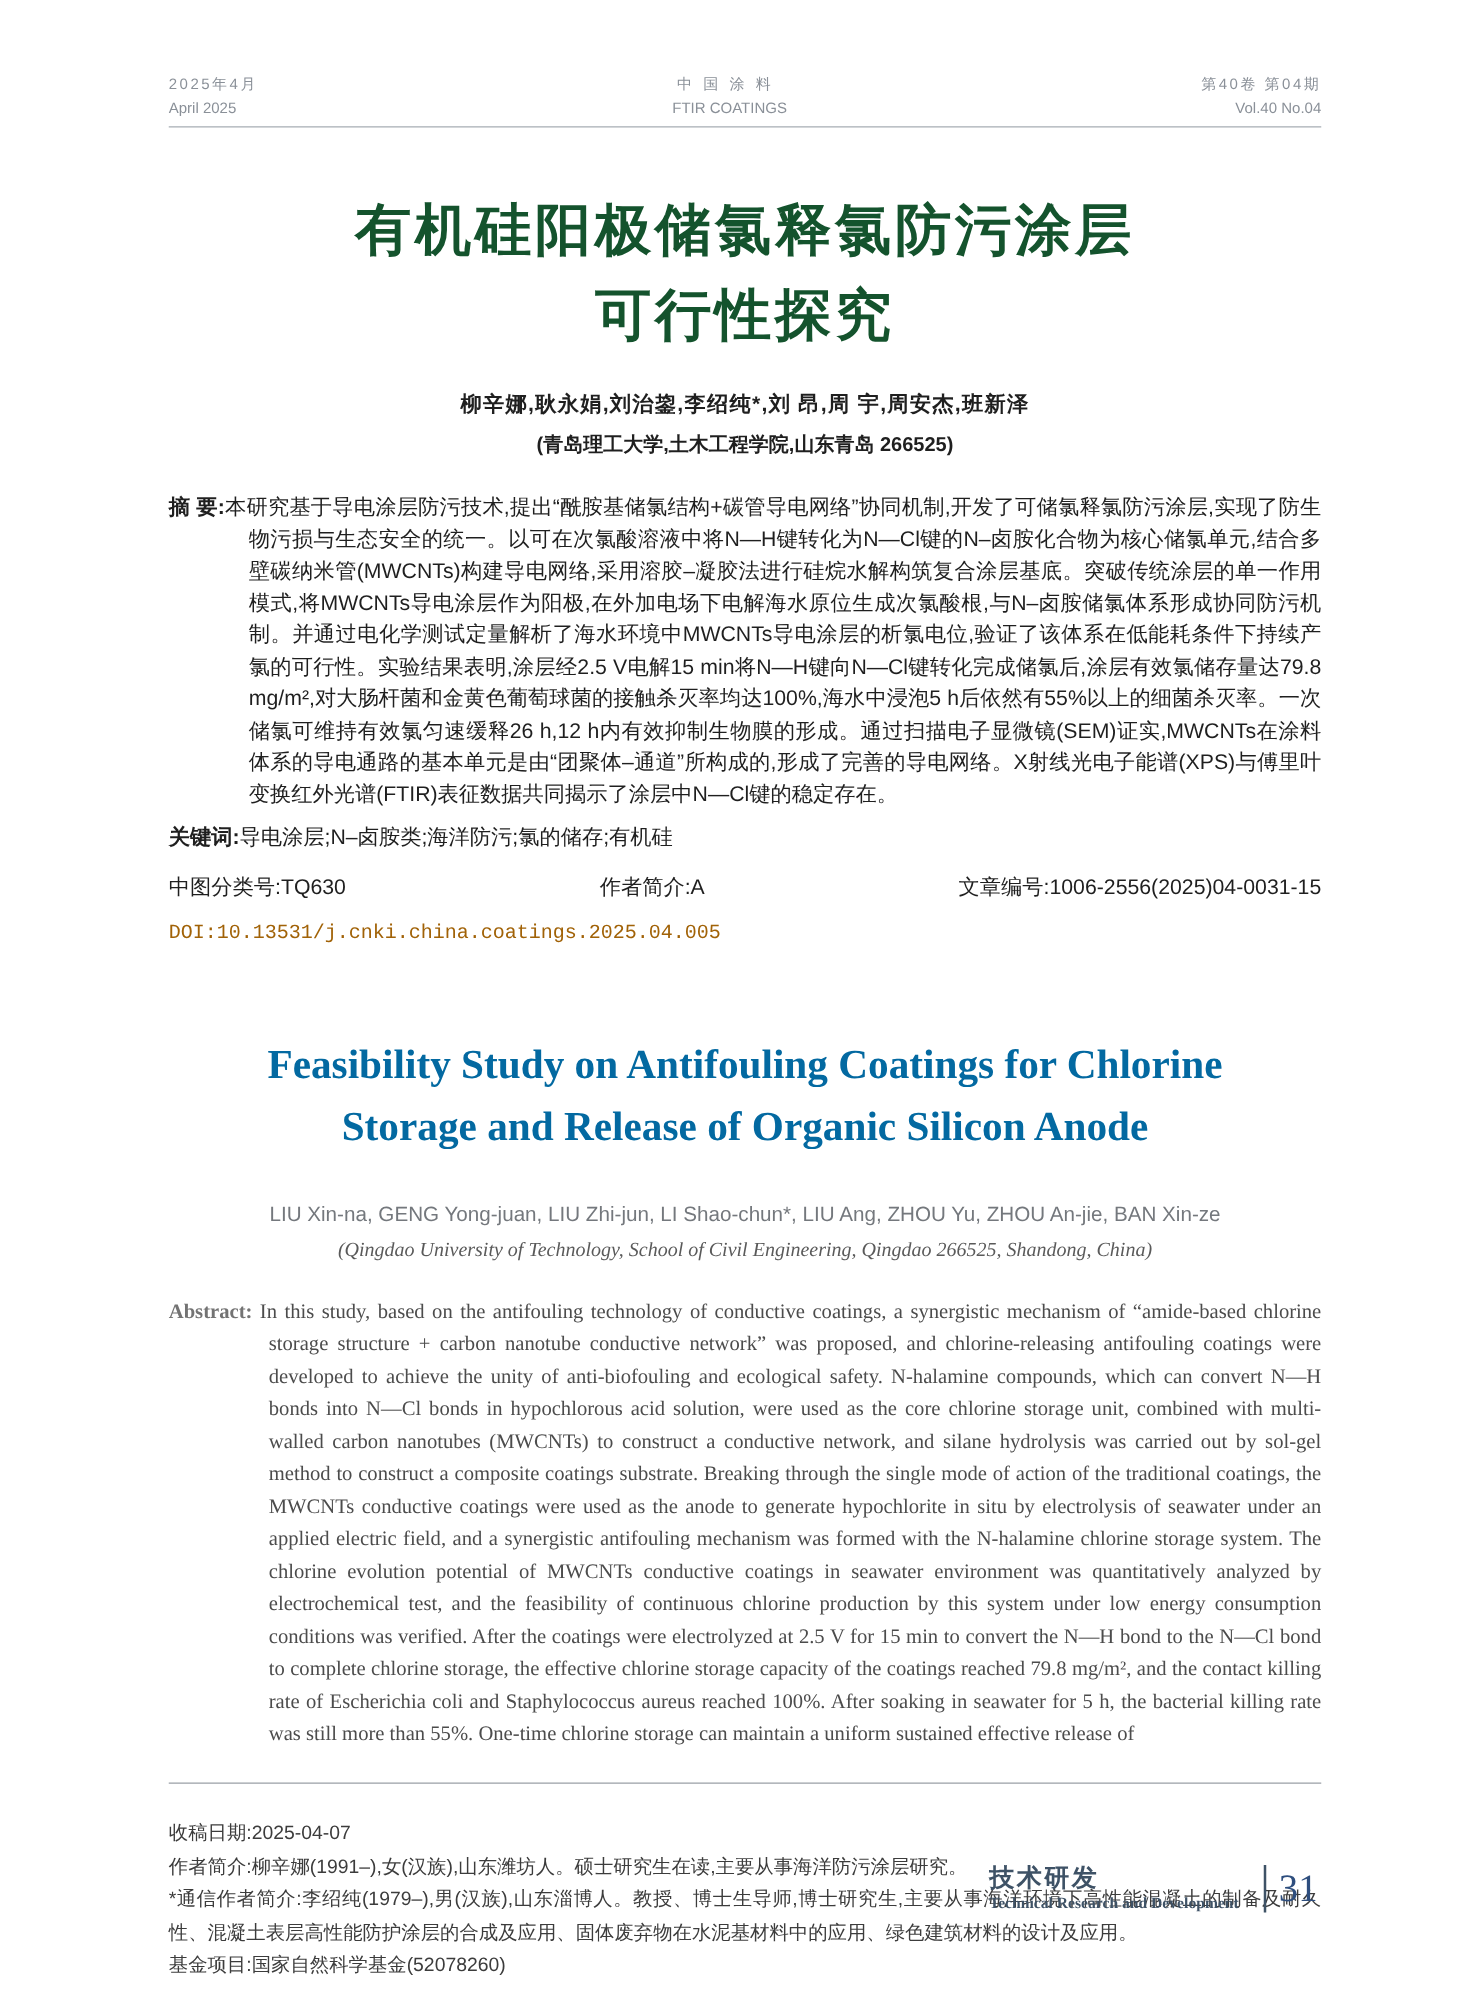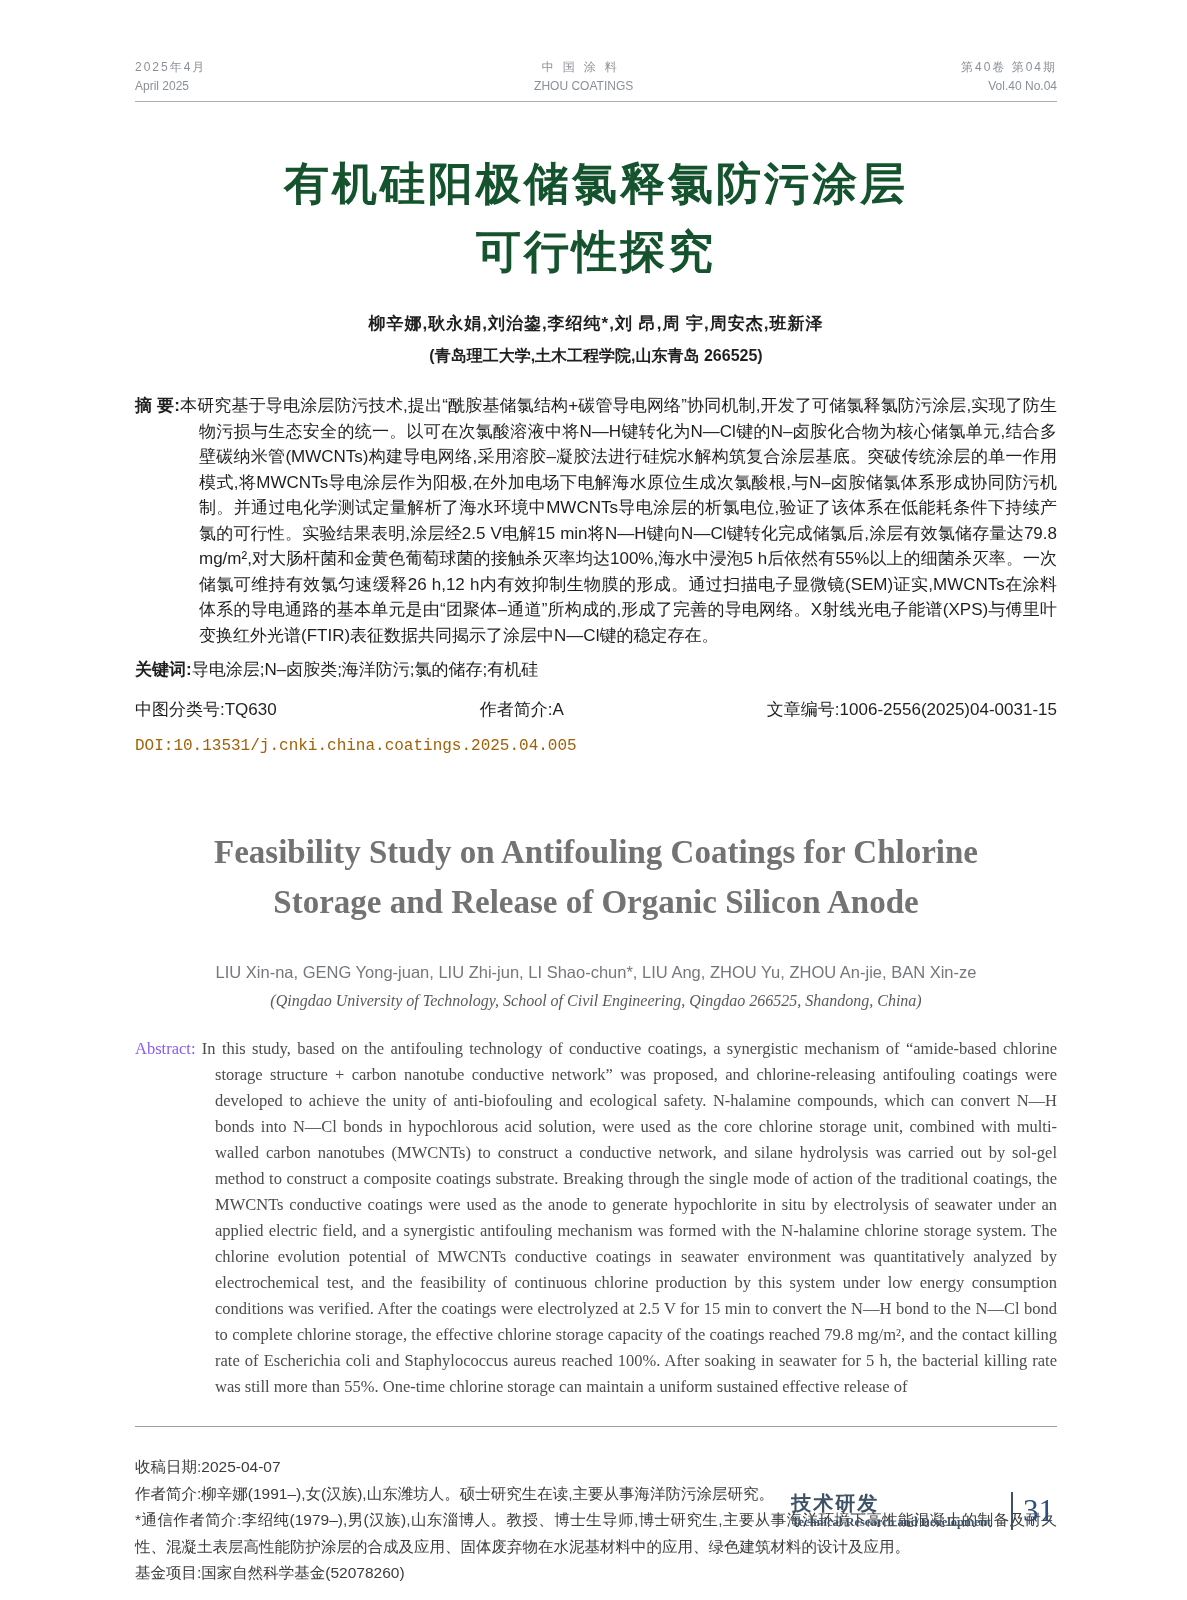--- a/index.html
+++ b/index.html
@@ -46,37 +46,37 @@
   .meta-row {
     margin-top: 16px; font-size: 17px;
     display: flex; justify-content: space-between;
   }
   .doi { margin-top: 16px; font-family: Liberation Mono, monospace; font-size: 16px; color: #a16207; }
 
   
   .title-en {
     margin-top: 72px; text-align: center;
     font-family: "Liberation Serif", "DejaVu Serif", serif;
-    color: #737373; font-size: 33px; font-weight: 700; line-height: 50px;
+    color: #0369a1; font-size: 33px; font-weight: 700; line-height: 50px;
   }
   .authors-en { margin-top: 36px; text-align: center; font-size: 16.5px; color: #74787d; }
   .affil-en {
     margin-top: 10px; text-align: center;
     font-family: "Liberation Serif", "DejaVu Serif", serif;
     font-style: italic; font-size: 16px; color: #5a5a5a;
   }
 
   
   .abstract-en {
     margin-top: 26px;
     font-family: "Liberation Serif", "DejaVu Serif", serif;
     font-size: 16.5px; line-height: 26px; color: #4c4c4c;
     text-align: justify; padding-left: 80px; text-indent: -80px;
   }
-  .abstract-en .lbl { font-weight: 400; color: #8b5cf6; }
+  .abstract-en .lbl { font-weight: 700; color: #737373; }
 
   
   .footnotes {
     margin-top: 26px; border-top: 1px solid #9aa0a6; padding-top: 27px;
     font-size: 15.5px; line-height: 26.5px; color: #3c3c3c; text-align: justify;
   }
 
   
   .page-footer {
     position: absolute; top: 1492px; right: 133px;
@@ -93,21 +93,21 @@
 
 <div class="content">
 
   <div class="jheader">
     <div class="col c-left">
       <div class="cn">2025年4月</div>
       <div class="en">April 2025</div>
     </div>
     <div class="col c-center">
       <div class="cn">中国涂料</div>
-      <div class="en">ZHOU COATINGS</div>
+      <div class="en">FTIR COATINGS</div>
     </div>
     <div class="col c-right">
       <div class="cn">第40卷 第04期</div>
       <div class="en">Vol.40 No.04</div>
     </div>
   </div>
 
   <h1 class="title-cn">
     <span>有机硅阳极储氯释氯防污涂层</span><br>
     <span>可行性探究</span>

